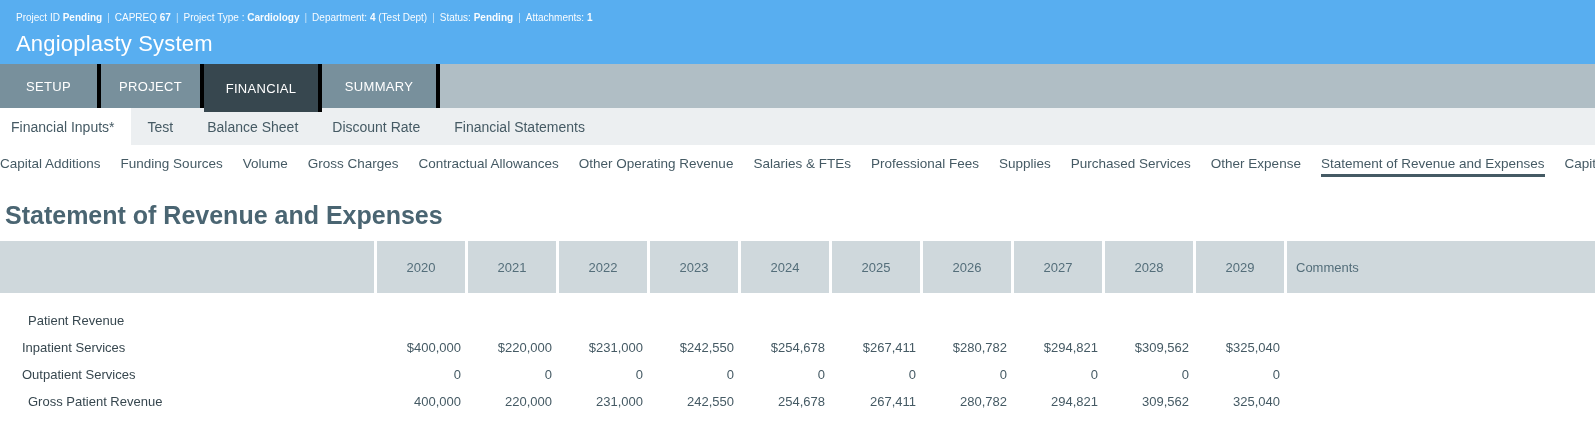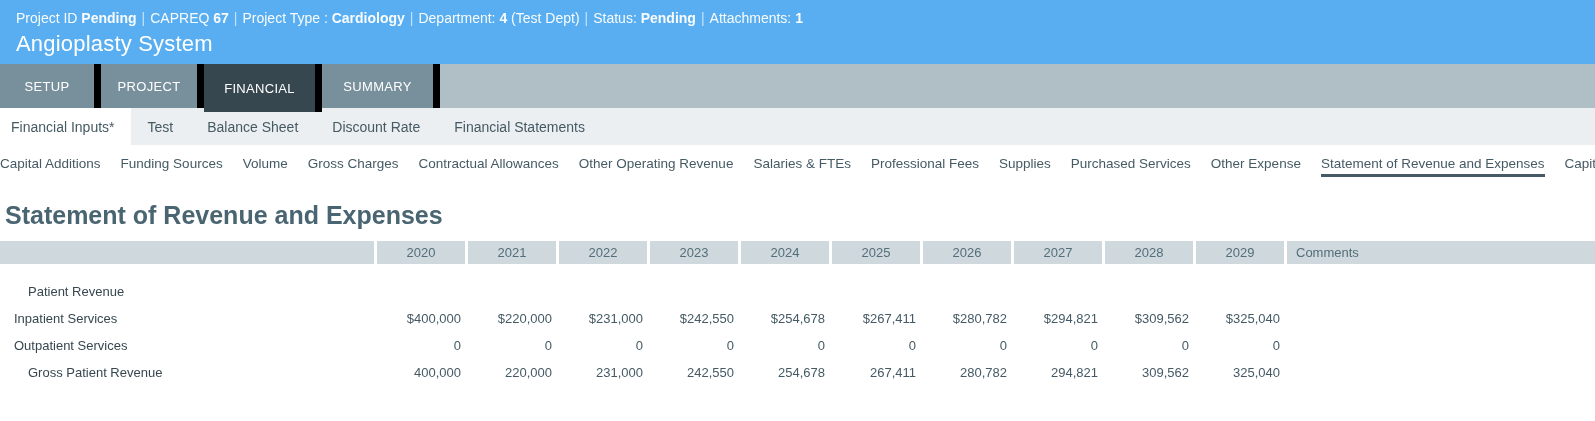--- a/index.html
+++ b/index.html
@@ -14,29 +14,29 @@
     --th-text:#546e7a;
     --label-text:#37474f;
     --value-text:#455a64;
   }
   *{box-sizing:border-box;margin:0;padding:0;}
   html,body{width:1595px;height:421px;overflow:hidden;}
   body{font-family:"Liberation Sans",sans-serif;background:#fff;}
 
   
   .topbar{height:64px;background:var(--header-blue);padding:10px 0 0 16px;color:#fff;}
-  .meta{font-size:14px;line-height:16px;color:rgba(255,255,255,0.96);}
+  .meta{font-size:10px;line-height:16px;color:rgba(255,255,255,0.96);}
   .meta b{font-weight:bold;}
   .meta .sep{margin:0 5px;color:rgba(255,255,255,0.65);}
   .title{font-size:22px;font-weight:400;letter-spacing:.2px;margin-top:5px;}
 
   
   .tabbar{height:44px;background:var(--tabbar-bg);display:flex;align-items:flex-start;position:relative;z-index:2;}
   .tab{height:44px;background:var(--tab-inactive);color:#fff;font-size:13px;letter-spacing:.3px;
-       display:flex;align-items:center;justify-content:center;border-right:7px solid #000000;cursor:pointer;}
+       display:flex;align-items:center;justify-content:center;border-right:4px solid #000000;cursor:pointer;}
   .tab:nth-child(1){width:101px;}
   .tab:nth-child(2){width:103px;}
   .tab:nth-child(3){width:118px;}
   .tab:nth-child(4){width:118px;}
   .tab.active{background:var(--tab-active);height:48px;}
 
   
   .subtabbar{height:37px;background:var(--subtab-bg);display:flex;align-items:stretch;position:relative;z-index:1;}
   .subtab{display:flex;align-items:center;padding:0 17px;font-size:14px;color:var(--accent-dark);cursor:pointer;}
   .subtab.active{background:#fff;padding:0 16px 0 11px;min-width:128px;}
@@ -48,28 +48,28 @@
   .nav3-item.active{border-bottom:3px solid var(--accent-dark);padding-bottom:3px;}
 
   
   main{padding:21px 0 0 0;}
   .heading{font-size:25px;font-weight:bold;color:var(--heading-color);margin-left:5px;}
 
   table{border-collapse:separate;border-spacing:0;width:1595px;margin-top:11px;table-layout:fixed;font-size:13px;}
   col.c-label{width:374px;}
   col.c-year{width:91px;}
   col.c-comments{width:311px;}
-  th{background:var(--th-bg);color:var(--th-text);font-weight:400;height:23px;
+  th{background:var(--th-bg);color:var(--th-text);font-weight:400;height:52px;
      border-left:3px solid #fff;text-align:center;overflow:hidden;}
   th.lbl{border-left:none;}
   th.comments{text-align:left;padding-left:9px;}
   tr.spacer td{height:14px;}
   td{height:27px;white-space:nowrap;overflow:hidden;}
   td.lbl{color:var(--label-text);padding-left:28px;text-align:left;}
-  td.lbl.indent{padding-left:14px;}
+  td.lbl.indent{padding-left:22px;}
   td.val{color:var(--value-text);text-align:right;padding-right:4px;}
   td.comment{padding-left:9px;}
 </style>
 </head>
 <body>
 
 <header class="topbar">
   <div class="meta" id="meta"><span><span>Project ID </span><b>Pending</b></span><span class="sep">|</span><span><span>CAPREQ </span><b>67</b></span><span class="sep">|</span><span><span>Project Type : </span><b>Cardiology</b></span><span class="sep">|</span><span><span>Department: </span><b>4</b><span> (Test Dept)</span></span><span class="sep">|</span><span><span>Status: </span><b>Pending</b></span><span class="sep">|</span><span><span>Attachments: </span><b>1</b></span></div>
   <h1 class="title">Angioplasty System</h1>
 </header>

